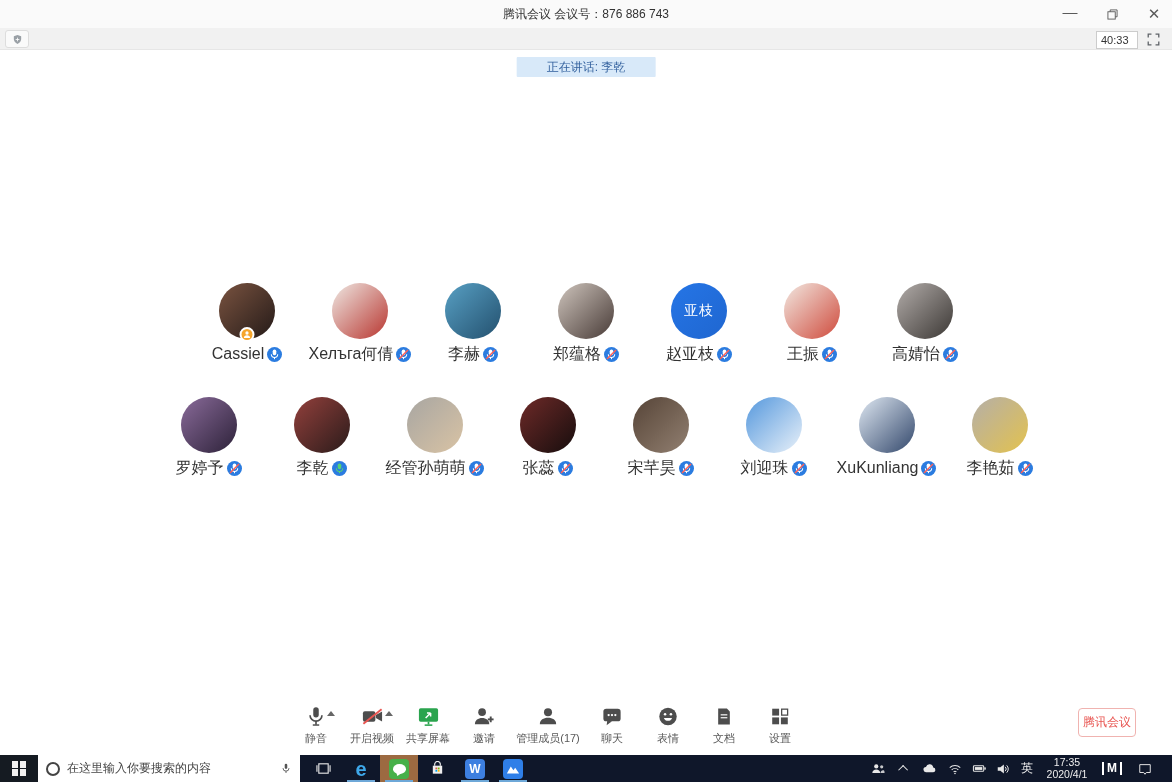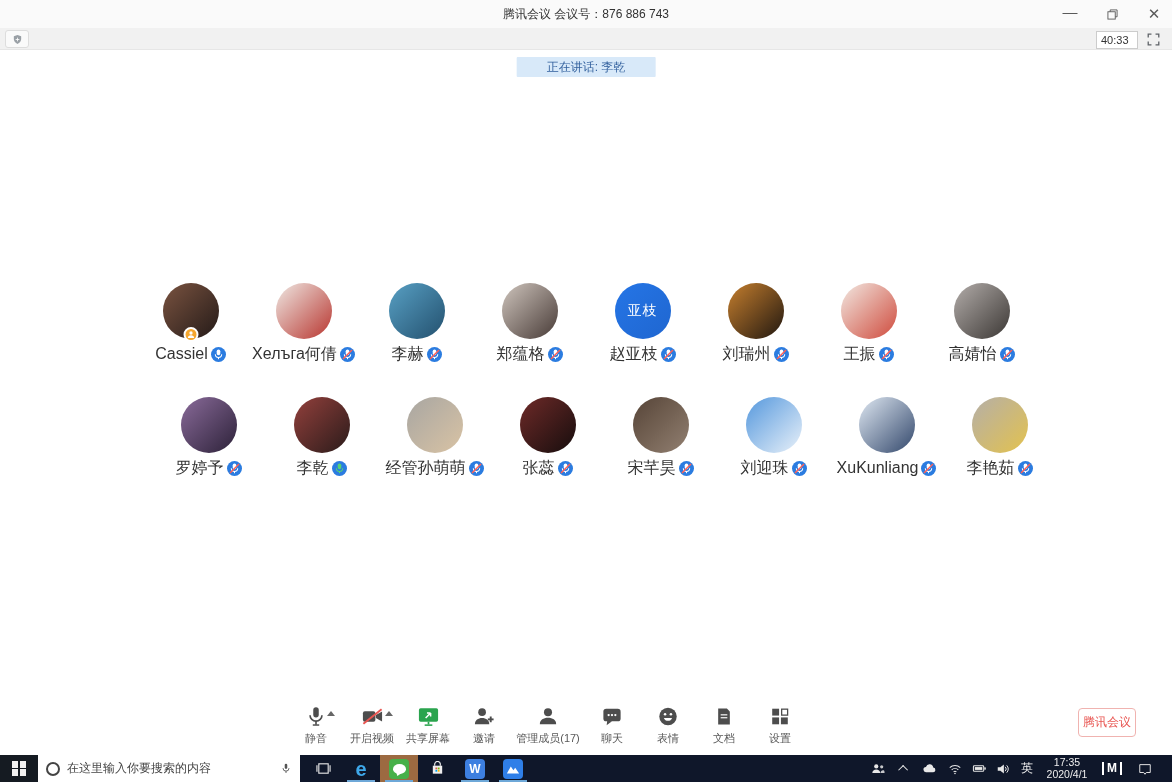--- a/index.html
+++ b/index.html
@@ -181,34 +181,20 @@
               <svg viewBox="0 0 16 16" width="15" height="15">
                 <rect x="6.1" y="2.6" width="3.8" height="6.2" rx="1.9" fill="#ffffff"></rect>
                 <path d="M4.6 7.8a3.4 3.4 0 0 0 6.8 0" fill="none" stroke="#ffffff" stroke-width="1.1"></path>
                 <line x1="8" y1="11.2" x2="8" y2="13" stroke="#ffffff" stroke-width="1.1"></line>
                 <line x1="3.2" y1="12.8" x2="12.8" y2="3.2" stroke="#ff5f56" stroke-width="1.6"></line>
               </svg>
             </span>
           </div>
       </div>
       <div class="pcell">
-        <div class="avatar" style="background: linear-gradient(135deg, rgb(198, 127, 46), rgb(32, 23, 16));"></div>
-        <div class="plabel">
-            <span>刘瑞州</span>
-            <span class="mic-badge">
-              <svg viewBox="0 0 16 16" width="15" height="15">
-                <rect x="6.1" y="2.6" width="3.8" height="6.2" rx="1.9" fill="#ffffff"></rect>
-                <path d="M4.6 7.8a3.4 3.4 0 0 0 6.8 0" fill="none" stroke="#ffffff" stroke-width="1.1"></path>
-                <line x1="8" y1="11.2" x2="8" y2="13" stroke="#ffffff" stroke-width="1.1"></line>
-                <line x1="3.2" y1="12.8" x2="12.8" y2="3.2" stroke="#ff5f56" stroke-width="1.6"></line>
-              </svg>
-            </span>
-          </div>
-      </div>
-      <div class="pcell">
         <div class="avatar" style="background: linear-gradient(135deg, rgb(242, 233, 226), rgb(207, 74, 60));"></div>
         <div class="plabel">
             <span>王振</span>
             <span class="mic-badge">
               <svg viewBox="0 0 16 16" width="15" height="15">
                 <rect x="6.1" y="2.6" width="3.8" height="6.2" rx="1.9" fill="#ffffff"></rect>
                 <path d="M4.6 7.8a3.4 3.4 0 0 0 6.8 0" fill="none" stroke="#ffffff" stroke-width="1.1"></path>
                 <line x1="8" y1="11.2" x2="8" y2="13" stroke="#ffffff" stroke-width="1.1"></line>
                 <line x1="3.2" y1="12.8" x2="12.8" y2="3.2" stroke="#ff5f56" stroke-width="1.6"></line>
               </svg>

